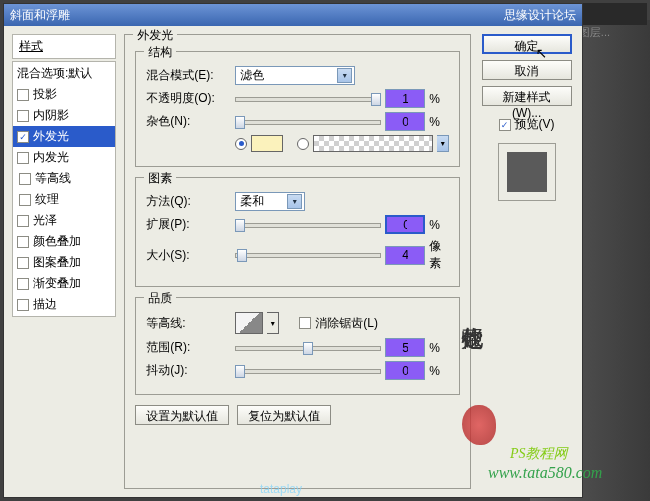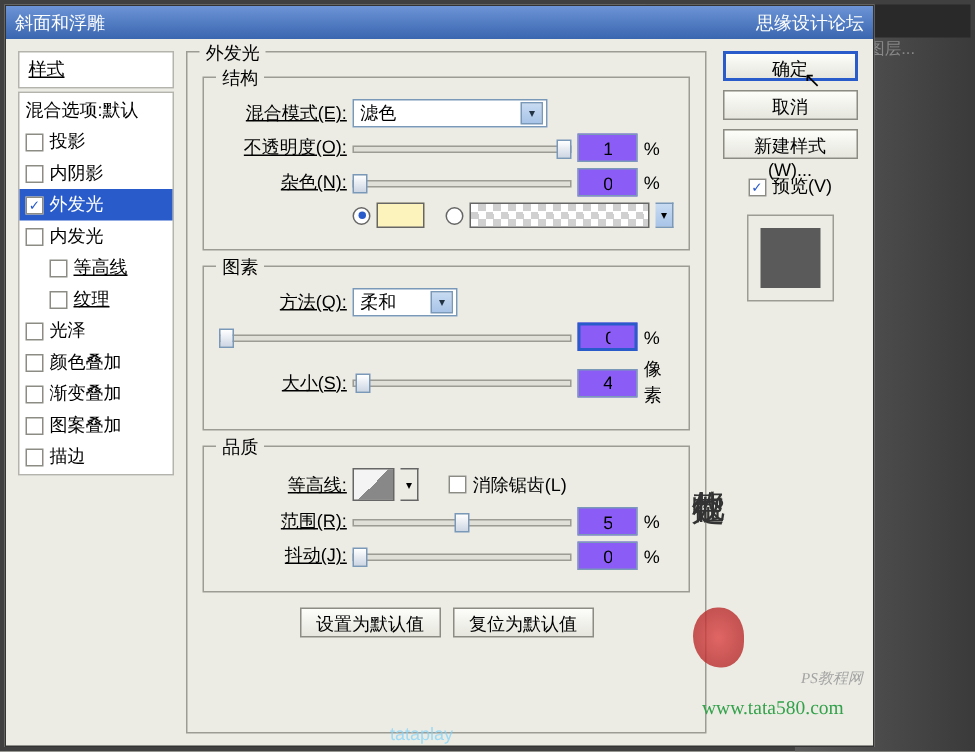--- a/index.html
+++ b/index.html
@@ -8,55 +8,55 @@
   .dialog { position: absolute; left: 3px; top: 3px; width: 580px; height: 495px; background: #ecece4; border: 1px solid #333; }
   .titlebar { height: 22px; background: linear-gradient(#6c94d6, #3a66b0); color: #fff; display: flex; align-items: center; padding: 0 6px; }
   .topbanner { position: absolute; top: 3px; right: 3px; height: 22px; background: #292929; color: #fff; display: flex; align-items: center; padding: 0 40px 0 10px; left: 430px; }
   .topbanner .logo { width: 14px; height: 14px; background: #d33; border-radius: 2px; margin-right: 4px; display: inline-block; }
   .topbanner span { font-size: 10px; letter-spacing: 0.5px; }
   .body { display: flex; padding: 8px; gap: 8px; height: calc(100% - 22px); }
   .styles-col { width: 110px; }
   .style-item { display: flex; align-items: center; padding: 2px 4px; gap: 4px; cursor: pointer; }
   .style-item.header { background: #fff; border: 1px solid #b4b4ac; margin-bottom: 2px; padding: 3px 6px; text-decoration: underline; }
   .style-item.sel { background: #2a5bca; color: #fff; }
-  .style-item.sub { padding-left: 20px; text-decoration: underline; }
+  .style-item.sub { padding-left: 6px; }
   .cb { width: 12px; height: 12px; border: 1px solid #8c8c84; background: #fff; display: inline-flex; align-items: center; justify-content: center; font-size: 9px; color: #2a5bca; }
   .cb.checked::after { content: "✓"; }
   .center-col { flex: 1; }
   .outer-group { border: 1px solid #9c9c94; padding: 6px 10px 10px 10px; height: 100%; position: relative; }
   .outer-group > .glabel { position: absolute; top: -8px; left: 8px; background: #ecece4; padding: 0 4px; }
   .sub-group { border: 1px solid #9c9c94; padding: 10px 10px 10px 10px; margin: 10px 0 0 0; position: relative; }
   .sub-group > .glabel { position: absolute; top: -8px; left: 8px; background: #ecece4; padding: 0 4px; }
   .row { display: flex; align-items: center; margin: 4px 0; gap: 4px; }
-  .row-label { width: 85px; text-align: right; text-decoration: underline; }
+  .row-label { width: 85px; text-align: left; }
   .select { height: 19px; border: 1px solid #7a98b8; background: #fff; display: flex; align-items: center; justify-content: space-between; padding: 0 2px 0 4px; }
   .select .arrow { width: 15px; height: 15px; background: linear-gradient(#c8dbf2, #a8c4e8); border: 1px solid #7a98b8; display: flex; align-items: center; justify-content: center; font-size: 8px; color: #234; }
   .slider { position: relative; height: 14px; background: #ecece4; flex: 1; }
   .slider::before { content: ""; position: absolute; left: 0; right: 0; top: 5px; height: 3px; border: 1px solid #9c9c94; background: #e0e0d8; }
   .thumb { position: absolute; width: 10px; height: 13px; background: linear-gradient(#fff, #cdd6e4); border: 1px solid #7a98b8; top: 1px; }
   .num { width: 40px; height: 19px; border: 1px solid #7a98b8; background: #8b5cf6; text-align: center; padding: 1px 16px; }
   .num.hl { border: 2px solid #2a5bca; }
   .pct { width: 20px; }
   .radio { width: 12px; height: 12px; border: 1px solid #666; border-radius: 50%; background: #fff; display: inline-flex; align-items: center; justify-content: center; }
   .radio.sel::after { content: ""; width: 5px; height: 5px; border-radius: 50%; background: #2a5bca; }
   .swatch { width: 32px; height: 17px; border: 1px solid #666; background: #fbf2bc; }
   .grad { width: 120px; height: 17px; border: 1px solid #666; background: repeating-conic-gradient(#d0d0d0 0 25%, #fff 0 50%) 0 0/10px 10px; }
   .contour-sw { width: 28px; height: 22px; border: 1px solid #666; background: linear-gradient(135deg, #f4f4f4 0 50%, #888 50% 100%); }
-  .btn-row { display: flex; gap: 8px; justify-content: center; margin-top: 10px; }
+  .btn-row { display: flex; gap: 8px; margin-top: 10px; }
   .btn { height: 20px; border: 1px solid #8c8c84; background: linear-gradient(#fdfdfa, #e6e6de); padding: 2px 10px; cursor: pointer; text-align: center; }
   .right-col { width: 100px; display: flex; flex-direction: column; align-items: center; gap: 6px; }
   .right-col .btn { width: 90px; }
   .btn.def { border: 2px solid #2a5bca; position: relative; }
   .cursor { position: absolute; left: 52px; top: 9px; font-size: 14px; color: #000; pointer-events: none; }
   .preview-box { width: 58px; height: 58px; border: 1px solid #9c9c94; display: flex; align-items: center; justify-content: center; background: #ecece4; }
   .preview-inner { width: 40px; height: 40px; background: #5a5a5a; }
   .stamp { position: absolute; left: 460px; top: 310px; font-family: "KaiTi", cursive; font-size: 22px; color: #333; writing-mode: vertical-rl; line-height: 1.1; }
   .seal { position: absolute; left: 462px; top: 405px; width: 34px; height: 40px; background: radial-gradient(#d44, #a22); border-radius: 50% 50% 45% 55%; opacity: 0.8; }
-  .wm1 { position: absolute; left: 534px; top: 445px; color: #a3a3a3; font-style: italic; font-size: 10px; font-family: cursive; }
-  .wm2 { position: absolute; left: 468px; top: 464px; color: #34a24c; font-size: 13px; font-family: cursive; }
+  .wm1 { position: absolute; left: 510px; top: 445px; color: #84cc16; font-style: italic; font-size: 14px; font-family: cursive; }
+  .wm2 { position: absolute; left: 488px; top: 464px; color: #34a24c; font-style: italic; font-size: 16px; font-family: cursive; }
   .wm3 { position: absolute; left: 260px; top: 482px; color: #7dd3fc; font-size: 12px; opacity: 0.7; }
   .layers-txt { position: absolute; right: 40px; top: 25px; color: #888; font-size: 11px; }
 </style>
 </head>
 <body>
 
 <div class="bgimg"></div>
 <div class="layers-txt">图层...</div>
 
 <div class="topbanner">
@@ -106,42 +106,42 @@
         <div class="style-item">
             <span class="cb"></span>
             <span>光泽</span>
           </div>
         <div class="style-item">
             <span class="cb"></span>
             <span>颜色叠加</span>
           </div>
         <div class="style-item">
             <span class="cb"></span>
+            <span>图案叠加</span>
+          </div>
+        <div class="style-item">
+            <span class="cb"></span>
             <span>渐变叠加</span>
-          </div>
-        <div class="style-item">
-            <span class="cb"></span>
-            <span>图案叠加</span>
           </div>
         <div class="style-item">
             <span class="cb"></span>
             <span>描边</span>
           </div>
       </div>
     </div>
 
     <div class="center-col">
       <div class="outer-group">
         <div class="glabel">外发光</div>
 
         <div class="sub-group">
           <div class="glabel">结构</div>
           <div class="row">
             <div class="row-label">混合模式(E):</div>
-            <div class="select" style="width:130px">
+            <div class="select" style="width:120px">
               <span>滤色</span>
                 <span class="arrow">▾</span>
             </div>
           </div>
           <div class="row">
             <div class="row-label">不透明度(O):</div>
             <div class="slider" style="width:140px">
                 <div class="thumb" style="left:calc(100% - 10px)"></div>
               </div>
             <input class="num" value="100" style="">
@@ -169,20 +169,21 @@
         <div class="sub-group">
           <div class="glabel">图素</div>
           <div class="row">
             <div class="row-label">方法(Q):</div>
             <div class="select" style="width:70px">
               <span>柔和</span>
                 <span class="arrow">▾</span>
             </div>
           </div>
           <div class="row">
+            <div class="row-label">扩展(P):</div>
             <div class="slider" style="width:140px">
                 <div class="thumb" style="left:0"></div>
               </div>
             <input class="num hl" value="0" style="">
             <span class="pct">%</span>
           </div>
           <div class="row">
             <div class="row-label">大小(S):</div>
             <div class="slider" style="width:140px">
                 <div class="thumb" style="left:2px"></div>

